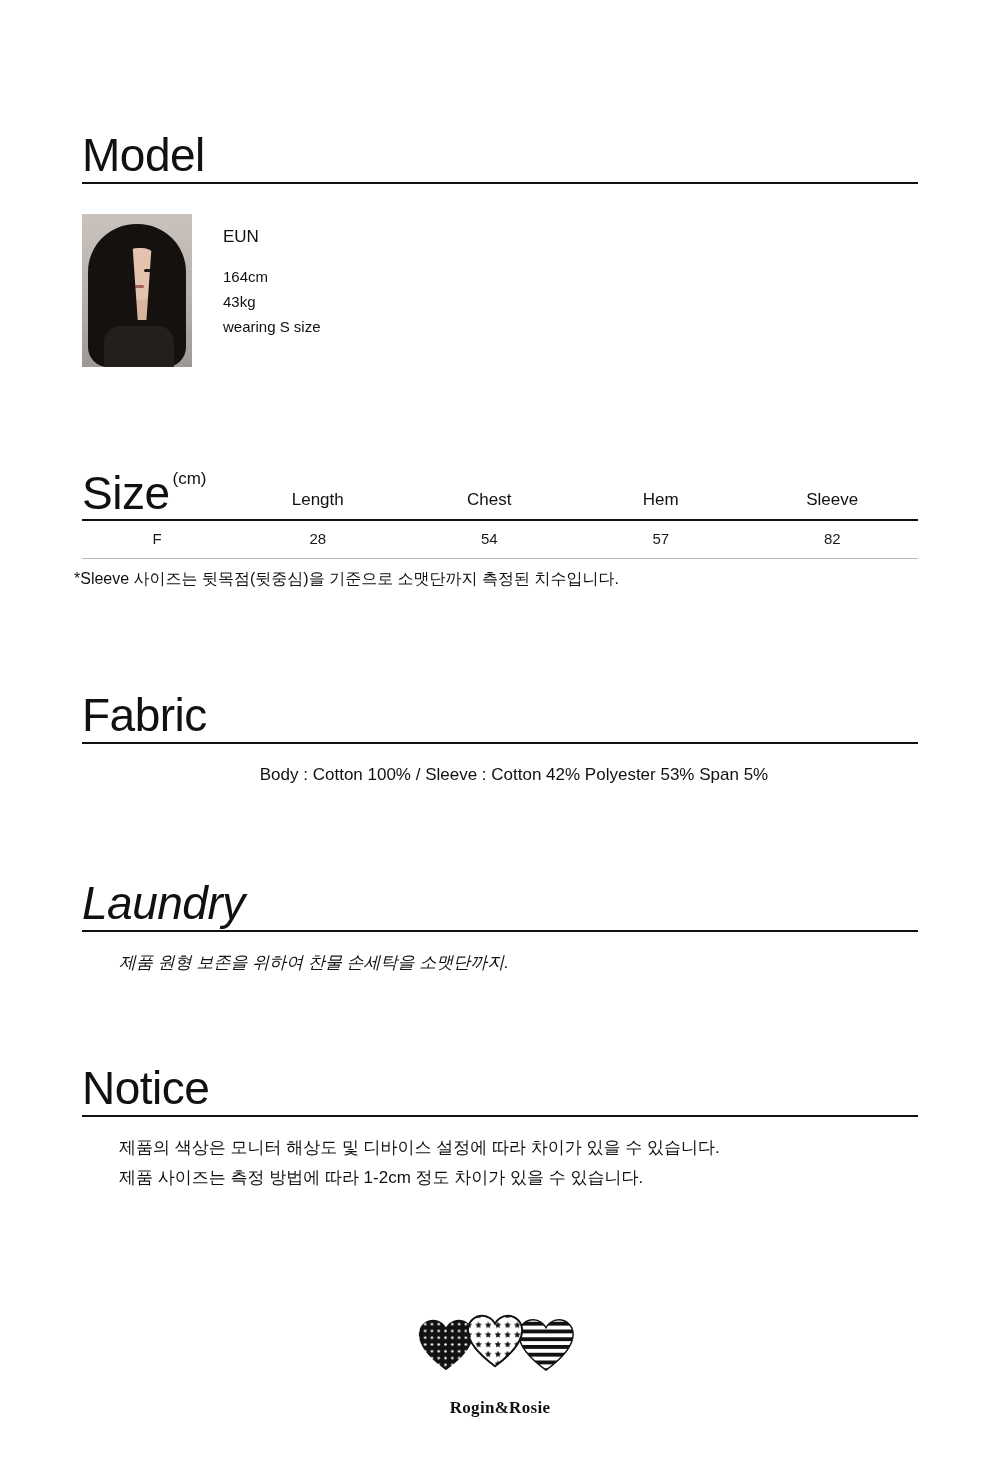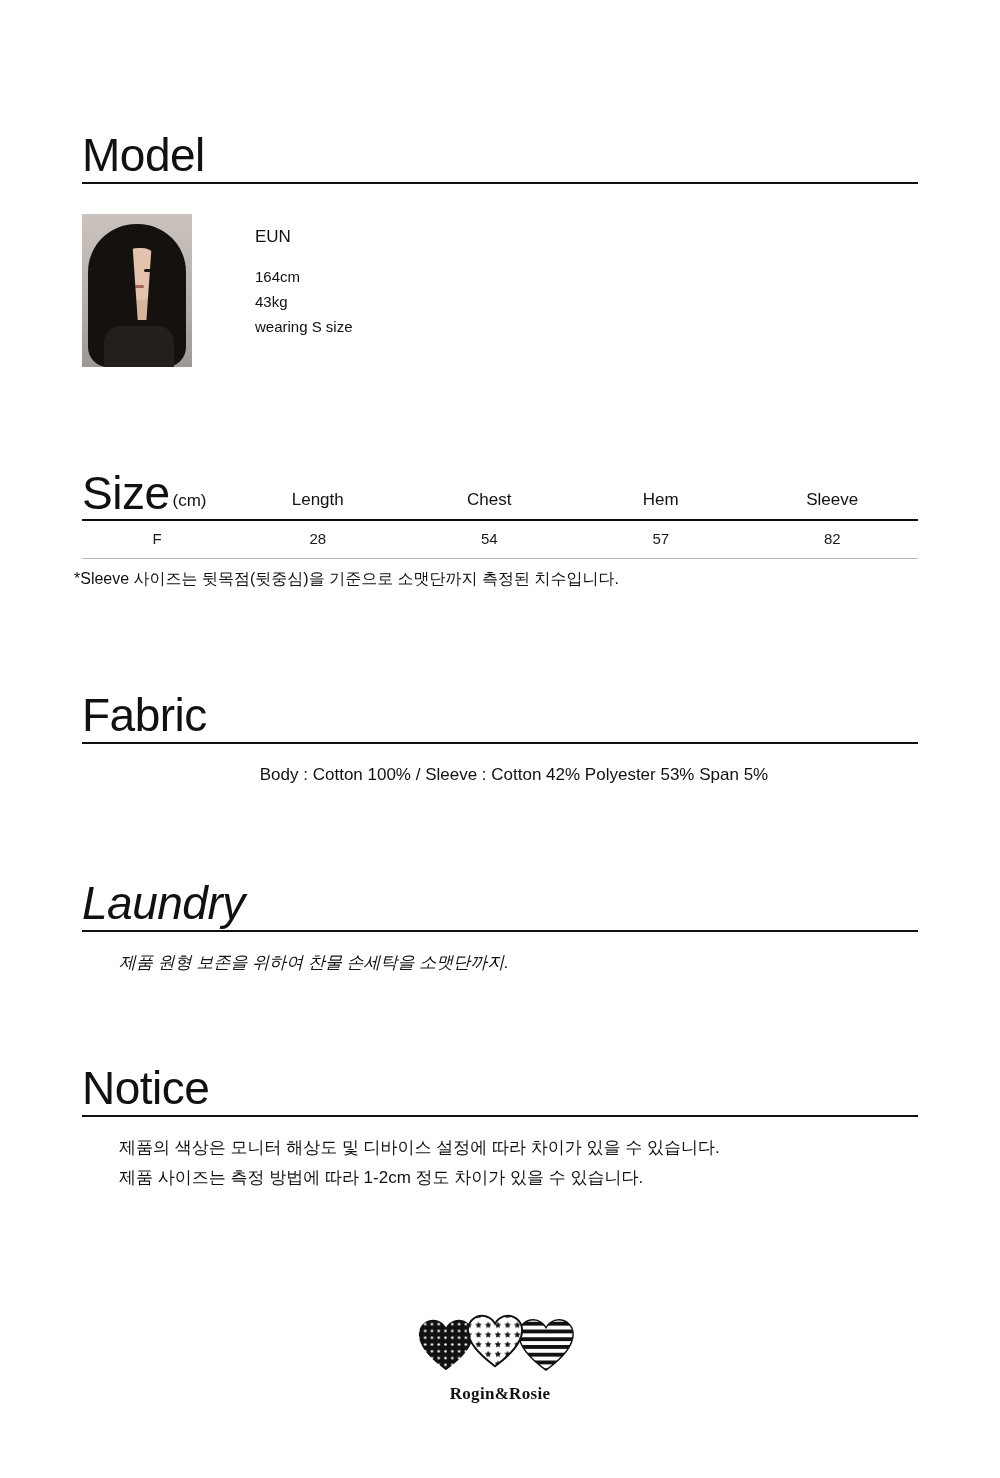--- a/index.html
+++ b/index.html
@@ -48,21 +48,20 @@
     margin-left: 3px;
     margin-bottom: 6px;
     color: #111;
   }
 
   
   #model-section { top: 130px; }
   .model-body {
     display: flex;
     margin-top: 30px;
-    gap: 32px;
   }
   .model-photo {
     width: 110px;
     height: 153px;
     flex: 0 0 auto;
     background: #cfc9c6;
     position: relative;
     overflow: hidden;
   }
   
@@ -150,21 +149,21 @@
   #size-section { top: 468px; }
   .size-head-row {
     position: relative;
     display: flex;
     align-items: flex-end;
     border-bottom: 2px solid #111;
     padding-bottom: 1px;
   }
   .size-title-wrap {
     display: flex;
-    align-items: flex-end;
+    align-items: flex-start;
     width: 150px;
     flex: 0 0 auto;
   }
   .size-cols {
     display: flex;
     flex: 1 1 auto;
     padding-bottom: 7px;
   }
   .size-cols .col {
     flex: 1 1 0;
@@ -236,21 +235,21 @@
     position: absolute;
     width: 62px;
     height: 62px;
     top: 4px;
   }
   .heart svg { width: 62px; height: 62px; display: block; }
   .h1 { left: 4px; }
   .h2 { left: 53px; top: 0px; z-index: 3; }
   .h3 { left: 104px; }
   .brand {
-    margin-top: 2px;
+    margin-top: 16px;
     font-family: "Liberation Serif", serif;
     font-weight: bold;
     font-size: 17px;
     letter-spacing: 0.3px;
     color: #111;
   }
 </style>
 </head>
 <body>
 

